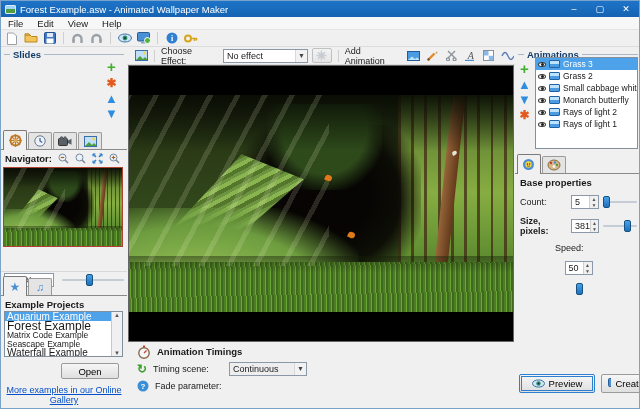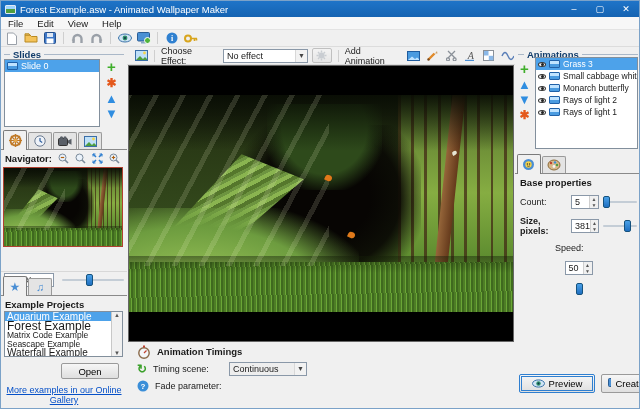--- a/index.html
+++ b/index.html
@@ -166,26 +166,20 @@
           <circle cx="4" cy="5.5" r="3" fill="none" stroke="#d8a51e" stroke-width="2"></circle>
           <path d="M7 5.5h6M10.5 5.5v2.5M12.5 5.5v2" stroke="#d8a51e" stroke-width="1.6"></path>
         </svg>
       </span>
   </div>
 
   <div class="lpanel">
     <div class="ghead">
         <span>Slides</span>
       </div>
-    <div class="listbox" style="position:absolute;left:3px;top:12px;width:96px;height:68px;">
-      <div class="lrow sel">
-        <span class="thumbico"></span>
-        <span>Slide 0</span>
-      </div>
-    </div>
     <div class="vbtns" style="position:absolute;left:104px;top:14px;">
       <span class="plus">+</span>
       <span class="del">✱</span>
       <span class="arrup">▲</span>
       <span class="arrdn">▼</span>
     </div>
 
     <div class="tabs" style="position:absolute;left:0;top:82px;width:126px;">
       <span class="tab active">
           <svg width="13" height="13">
@@ -438,20 +432,25 @@
     </div>
     <div class="listbox" style="position:absolute;left:20px;top:10px;width:103px;height:92px;">
       <div class="lrow sel" style="font-size:8.5px;">
           <span class="eyeico"></span>
           <span class="thumbico"></span>
           <span>Grass 3</span>
         </div>
       <div class="lrow" style="font-size:8.5px;">
           <span class="eyeico"></span>
           <span class="thumbico"></span>
+          <span>Grass 2</span>
+        </div>
+      <div class="lrow" style="font-size:8.5px;">
+          <span class="eyeico"></span>
+          <span class="thumbico"></span>
           <span>Small cabbage white</span>
         </div>
       <div class="lrow" style="font-size:8.5px;">
           <span class="eyeico"></span>
           <span class="thumbico"></span>
           <span>Monarch butterfly</span>
         </div>
       <div class="lrow" style="font-size:8.5px;">
           <span class="eyeico"></span>
           <span class="thumbico"></span>

